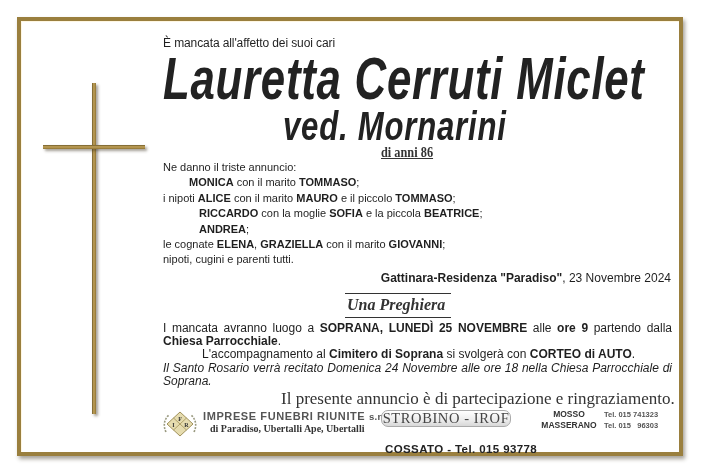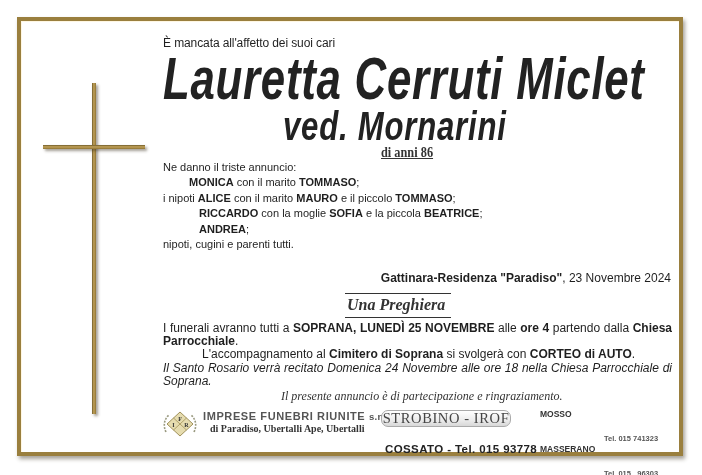--- a/index.html
+++ b/index.html
@@ -114,22 +114,21 @@
       font-size: 12px;
       line-height: 13.2px;
       text-align: justify;
     }
     .funeral p { margin: 0; }
     .funeral .center-ind { padding-left: 39px; white-space: nowrap; }
     .funeral .rosary { font-style: italic; }
     .notice {
       left: 281px; top: 389px;
       font-family: "Liberation Serif", serif;
-      font-style: italic;
-      font-size: 12px;
+      font-size: 17px;
       color: #333;
     }
     .logo {
       position: absolute;
       left: 162px; top: 410px;
       width: 36px;
       height: 28px;
     }
     .company {
       left: 203px; top: 410px;
@@ -172,31 +171,30 @@
     }
     .branches {
       position: absolute;
       left: 540px; top: 409px;
       font-size: 8px;
       line-height: 11px;
     }
     .branch { white-space: nowrap; display: flex; }
     .branch .town {
       width: 58px;
-      text-align: left;
+      text-align: center;
       font-weight: bold;
       font-size: 8.5px;
       color: #333;
       padding-right: 6px;
     }
     .branch .tel {
       font-weight: bold;
       color: #555;
       font-size: 7.5px;
-      margin-top: 24px;
     }
   </style>
 </head>
 <body>
 
 <div class="frame"></div>
 
 <div class="cross-v"></div>
 <div class="cross-h"></div>
 
@@ -204,29 +202,30 @@
 <div class="abs name">Lauretta Cerruti Miclet</div>
 <div class="abs widow">ved. Mornarini</div>
 <div class="abs age">di anni 86</div>
 
 <div class="abs mourners">
   <div>Ne danno il triste annuncio:</div>
   <div class="ind1"><b>MONICA</b><span> con il marito </span><b>TOMMASO</b><span>;</span></div>
   <div><span>i nipoti </span><b>ALICE</b><span> con il marito </span><b>MAURO</b><span> e il piccolo </span><b>TOMMASO</b><span>;</span></div>
   <div class="ind2"><b>RICCARDO</b><span> con la moglie </span><b>SOFIA</b><span> e la piccola </span><b>BEATRICE</b><span>;</span></div>
   <div class="ind2"><b>ANDREA</b><span>;</span></div>
+  <div><span>le cognate </span><b>ELENA</b><span>, </span><b>GRAZIELLA</b><span> con il marito </span><b>GIOVANNI</b><span>;</span></div>
   <div>nipoti, cugini e parenti tutti.</div>
 </div>
 
 <div class="abs place"><b>Gattinara-Residenza "Paradiso"</b><span>, 23 Novembre 2024</span></div>
 
 <div class="abs prayer">Una Preghiera</div>
 
 <div class="funeral">
-  <p><span>I funerali avranno tutti a </span><b>SOPRANA</b><b>, </b><b>LUNEDÌ 25 NOVEMBRE</b><span> alle </span><b>ore 4</b><span> partendo dalla </span><b>Chiesa Parrocchiale</b><span>.</span></p>
+  <p><span>I mancata avranno luogo a </span><b>SOPRANA</b><b>, </b><b>LUNEDÌ 25 NOVEMBRE</b><span> alle </span><b>ore 9</b><span> partendo dalla </span><b>Chiesa Parrocchiale</b><span>.</span></p>
   <p class="center-ind"><span>L'accompagnamento al </span><b>Cimitero di Soprana</b><span> si svolgerà con </span><b>CORTEO di AUTO</b><span>.</span></p>
   <p class="rosary">Il Santo Rosario verrà recitato Domenica 24 Novembre alle ore 18 nella Chiesa Parrocchiale di Soprana.</p>
 </div>
 
 <div class="abs notice">Il presente annuncio è di partecipazione e ringraziamento.</div>
 
 <svg class="logo" viewBox="0 0 36 28">
   <path d="M4 22 C1 16 2 9 7 5" stroke="#9a9a80" stroke-width="1.6" fill="none" stroke-dasharray="2 1.2"></path>
   <path d="M32 22 C35 16 34 9 29 5" stroke="#9a9a80" stroke-width="1.6" fill="none" stroke-dasharray="2 1.2"></path>
   <polygon points="18,2 31,14 18,26 5,14" fill="#e6dcaf" stroke="#8c7a3c" stroke-width="0.8"></polygon>

